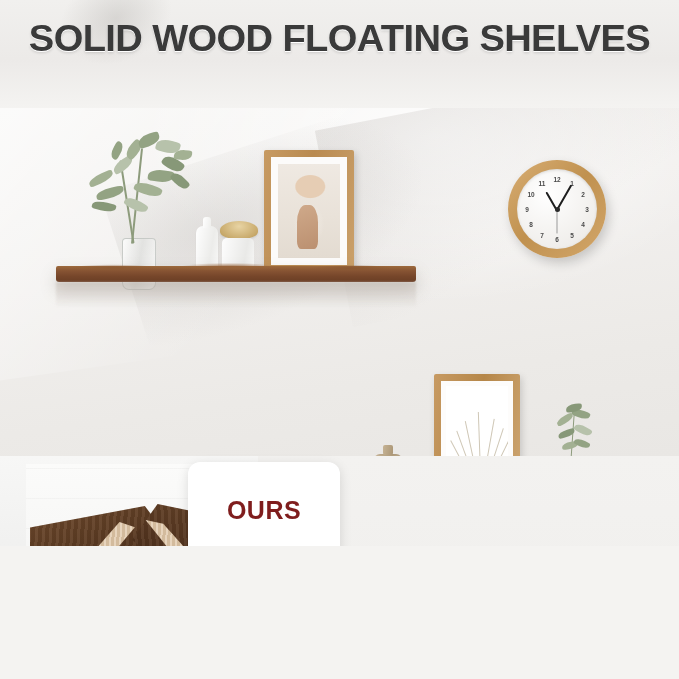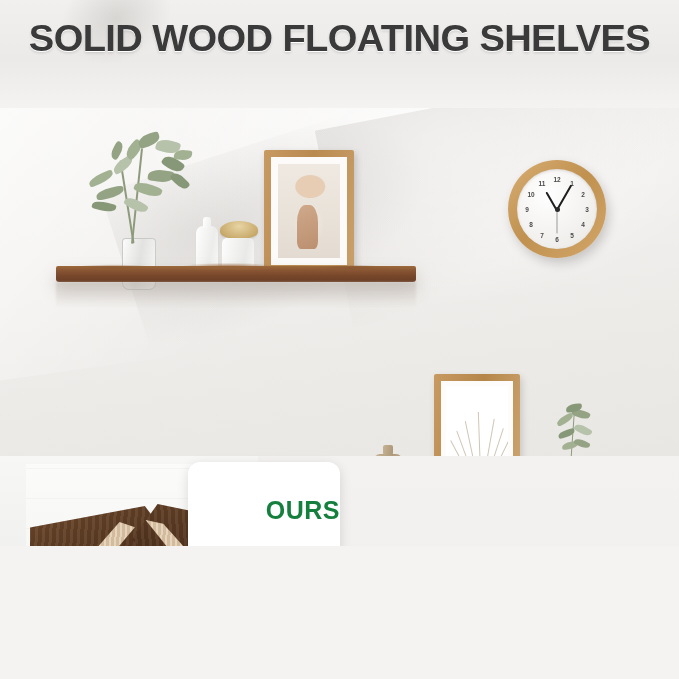--- a/index.html
+++ b/index.html
@@ -267,22 +267,22 @@
   .fo{ position:absolute; border-radius:55% 18% 55% 18%; }
 
   
   .ours-card{
     position:absolute; left:188px; top:462px; width:152px; height:195px;
     background:#ffffff; border-radius:12px;
     box-shadow:0 3px 12px rgba(0,0,0,.13);
     z-index:6;
   }
   .ours-title{
-    position:absolute; left:0; top:34px; width:152px; text-align:right;
-    font-size:25px; font-weight:bold; color:#15803d; letter-spacing:.5px;
+    position:absolute; left:0; top:34px; width:152px; text-align:center;
+    font-size:25px; font-weight:bold; color:#7f1d1d; letter-spacing:.5px;
   }
   .ours-list{ position:absolute; left:14px; top:82px; width:126px; }
   .row{ display:flex; align-items:flex-start; margin-bottom:11px; }
   .badge{
     flex:0 0 auto; width:18px; height:18px; border-radius:50%; margin-right:8px;
     position:relative; margin-top:1px;
   }
   .badge.ok{
     background:radial-gradient(circle at 34% 26%, #9ede5a, #52b918 55%, #3a8f10 100%);
     box-shadow:inset 0 -1px 2px rgba(0,0,0,.25), 0 1px 2px rgba(0,0,0,.2);

